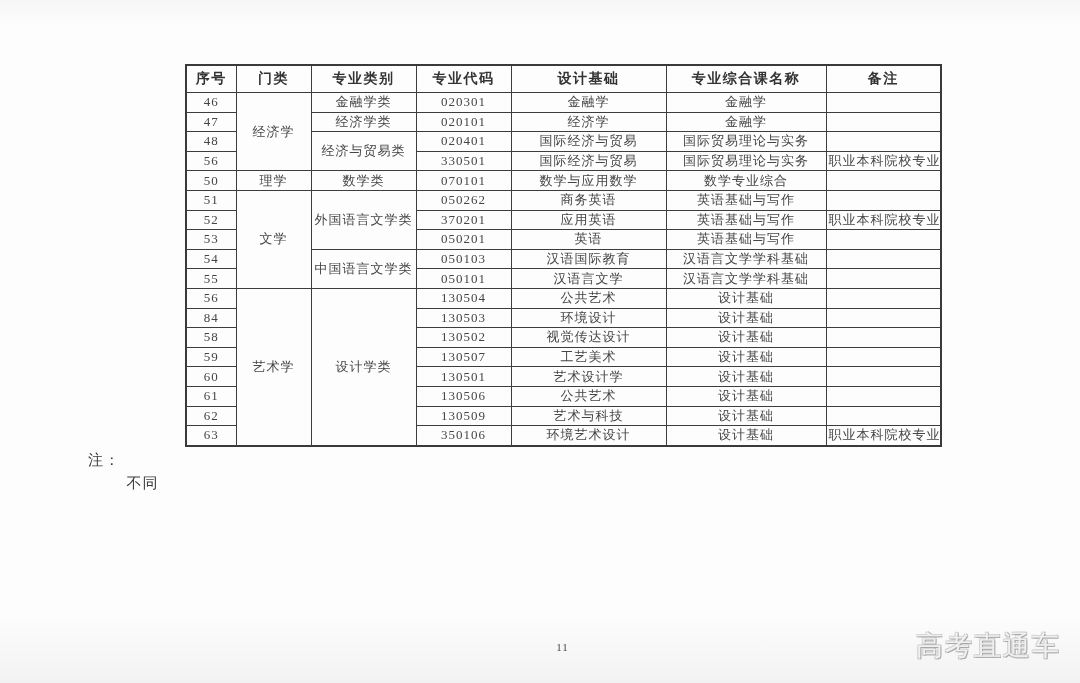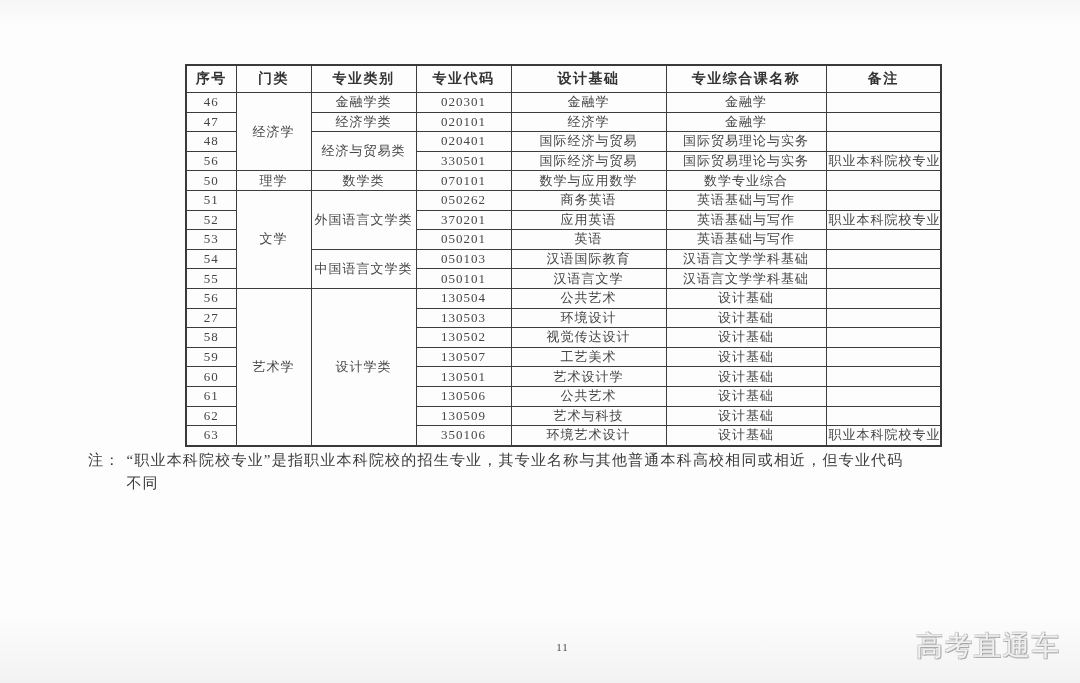--- a/index.html
+++ b/index.html
@@ -201,21 +201,21 @@
         <tr>
           <td>56</td>
           <td rowspan="8">艺术学</td>
           <td rowspan="8">设计学类</td>
           <td>130504</td>
           <td>公共艺术</td>
           <td>设计基础</td>
           <td></td>
         </tr>
         <tr>
-          <td>27</td>
+          <td>84</td>
           <td>130503</td>
           <td>环境设计</td>
           <td>设计基础</td>
           <td></td>
         </tr>
         <tr>
           <td>58</td>
           <td>130502</td>
           <td>视觉传达设计</td>
           <td>设计基础</td>
@@ -255,21 +255,21 @@
           <td>环境艺术设计</td>
           <td>设计基础</td>
           <td>职业本科院校专业</td>
         </tr>
       </tbody>
   </table>
 
   <div class="footnote">
     <span class="note-label">注：</span>
     <span class="note-body">
-      <span>“职业本科院校专业”是指职业本科院校的招生专业，其专业名称与其他普通本科高校相同或相近，但专业代码</span><br>
+      <br>
       <span>不同</span>
     </span>
   </div>
 
   <div class="page-number">11</div>
 
   <div class="watermark">高考直通车</div>
 
 </div>
 

